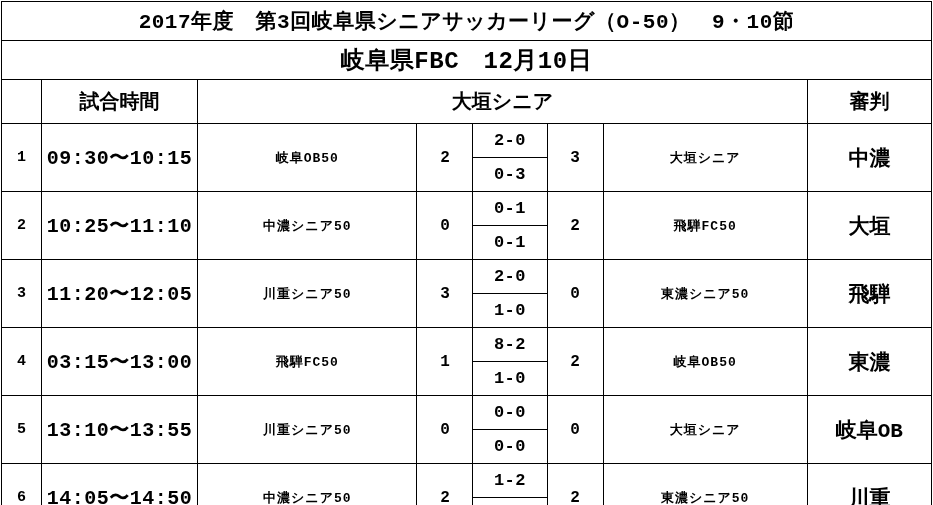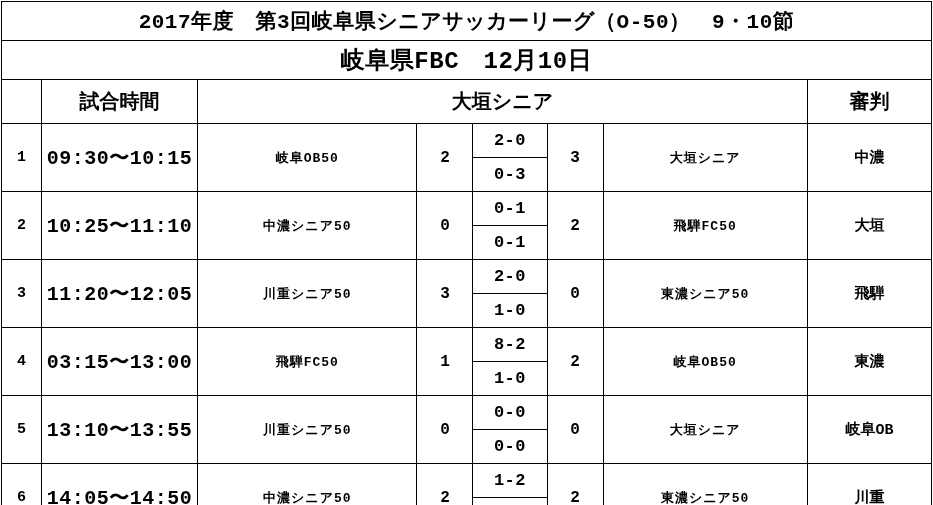--- a/index.html
+++ b/index.html
@@ -66,21 +66,21 @@
     font-size: 16px;
     width: 56px;
   }
   .half-cell {
     font-size: 17px;
     height: 32px;
     width: 74px;
     letter-spacing: 0.5px;
   }
   .ref-cell {
-    font-size: 15px;
+    font-size: 21px;
     width: 124px;
   }
   .row-body td {
     height: 33px;
   }
 </style>
 </head>
 <body>
 
 <div id="sheet">

